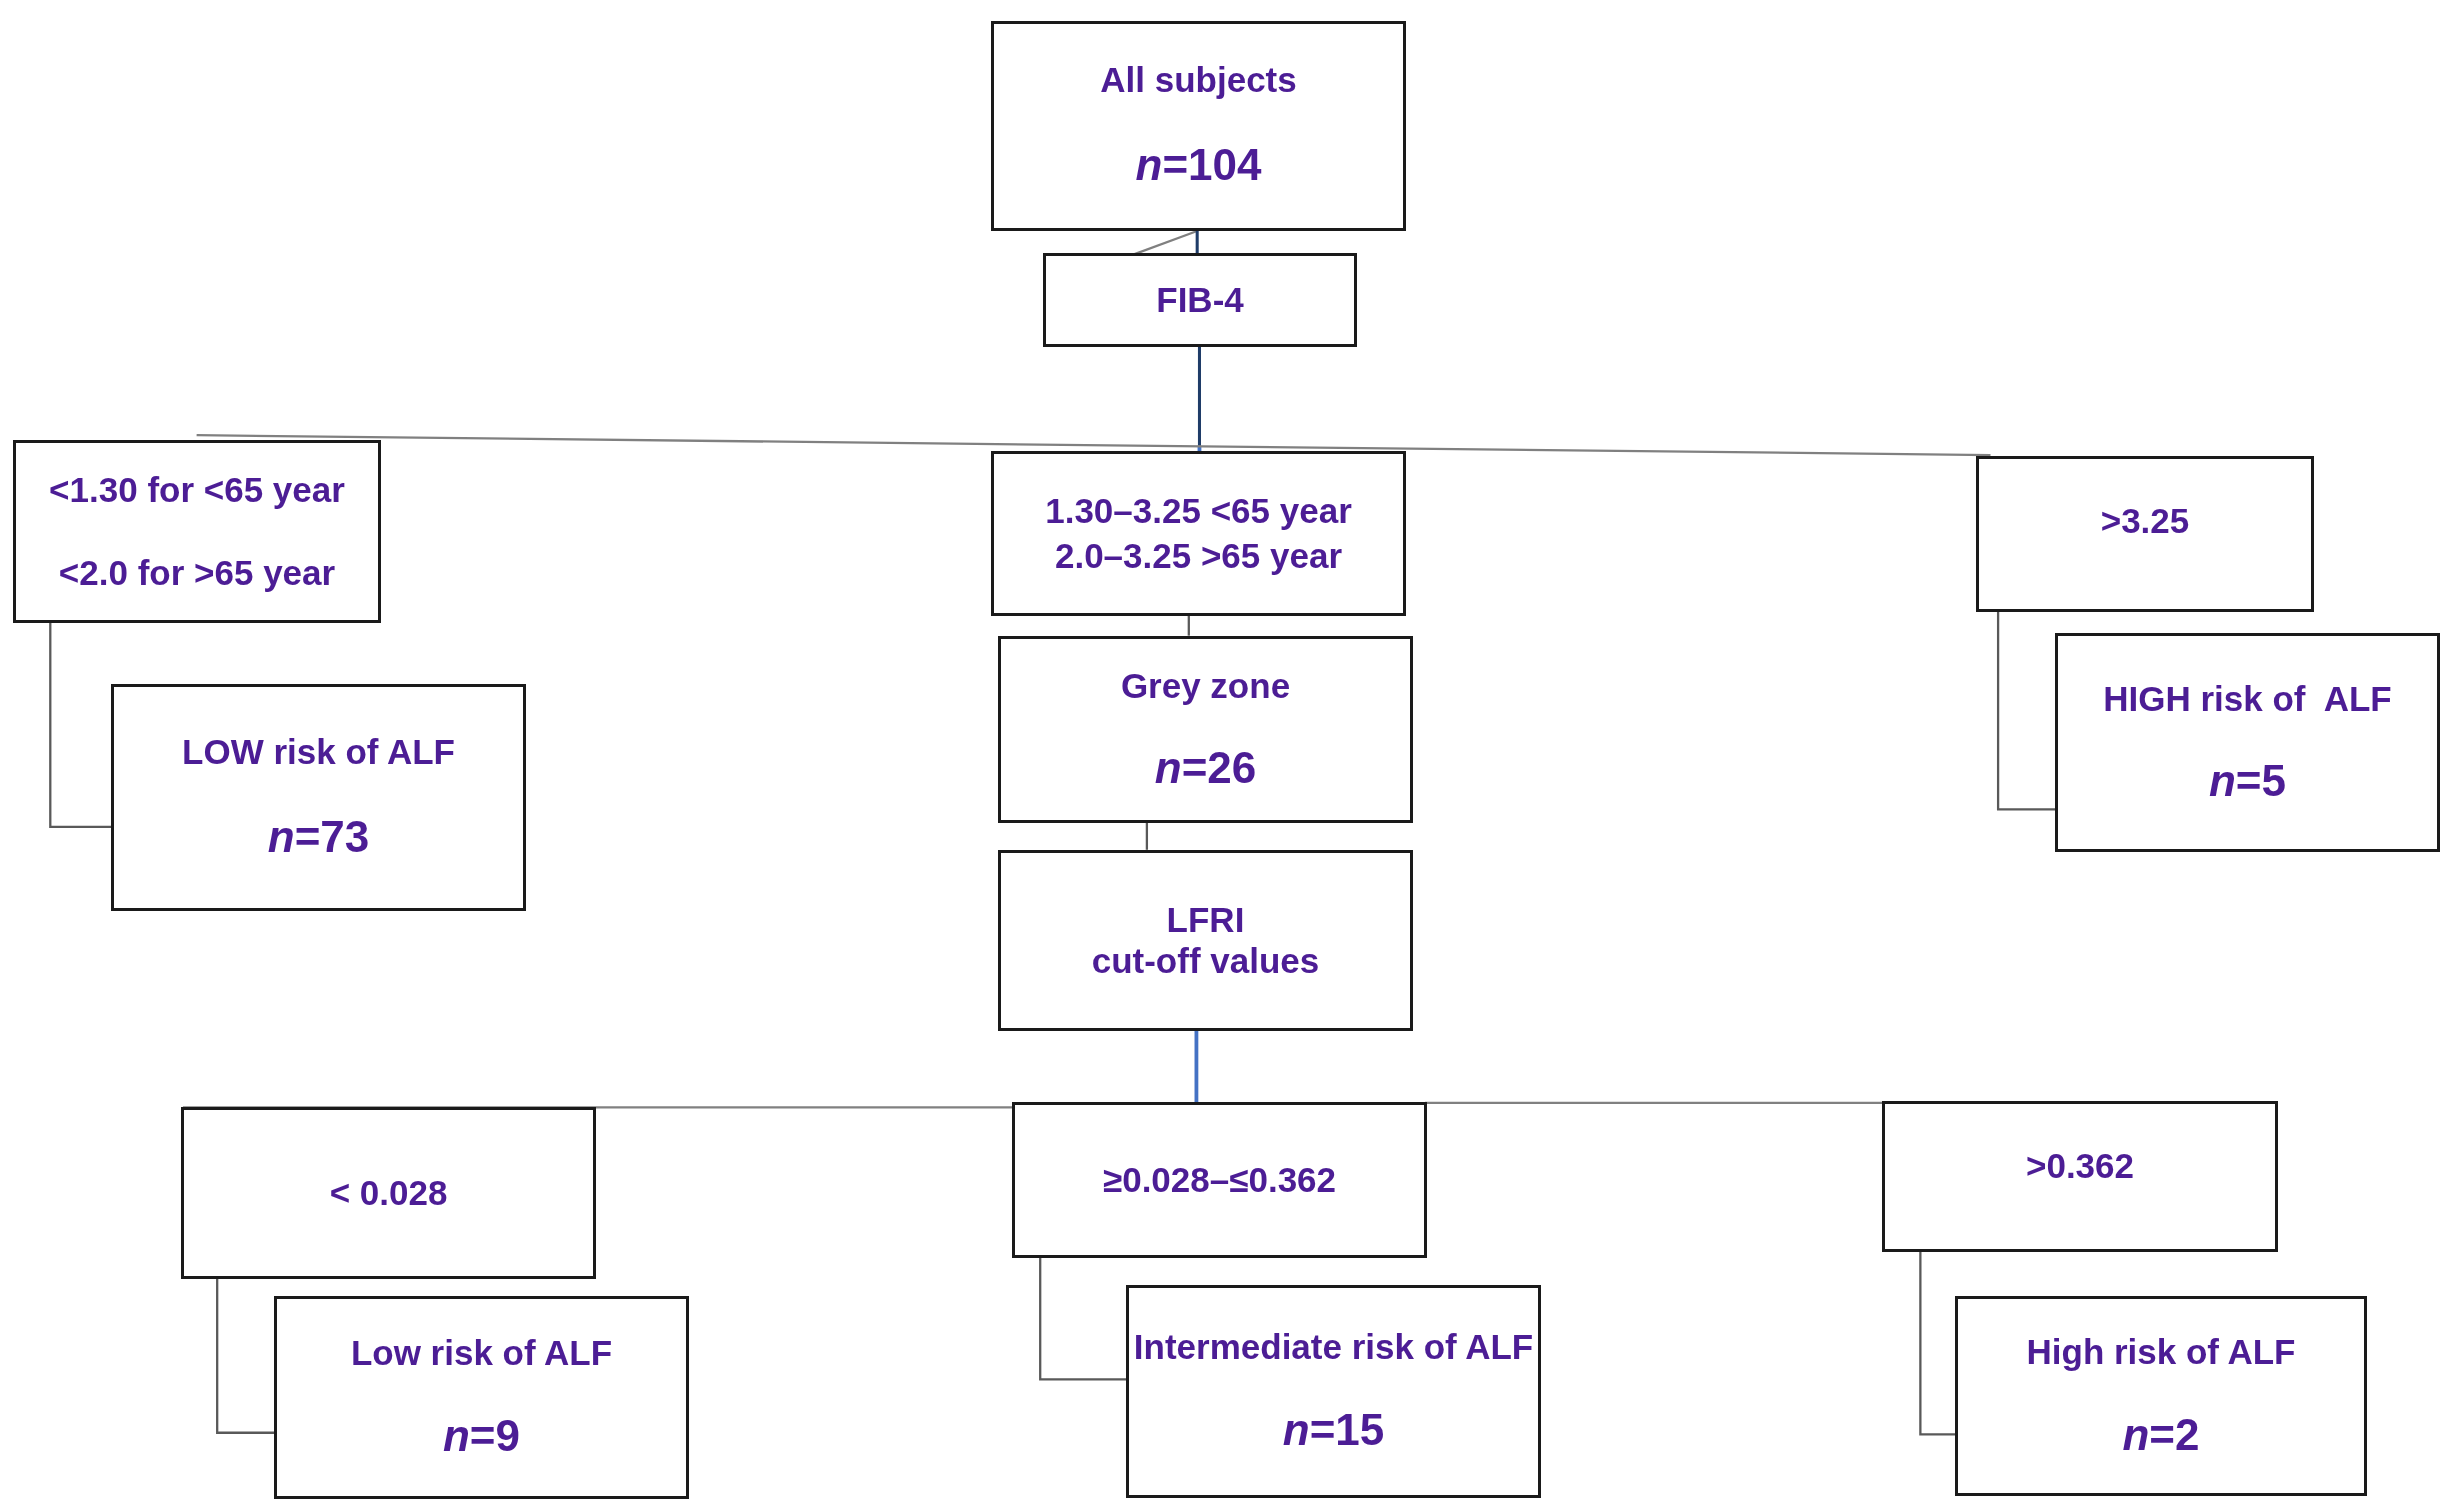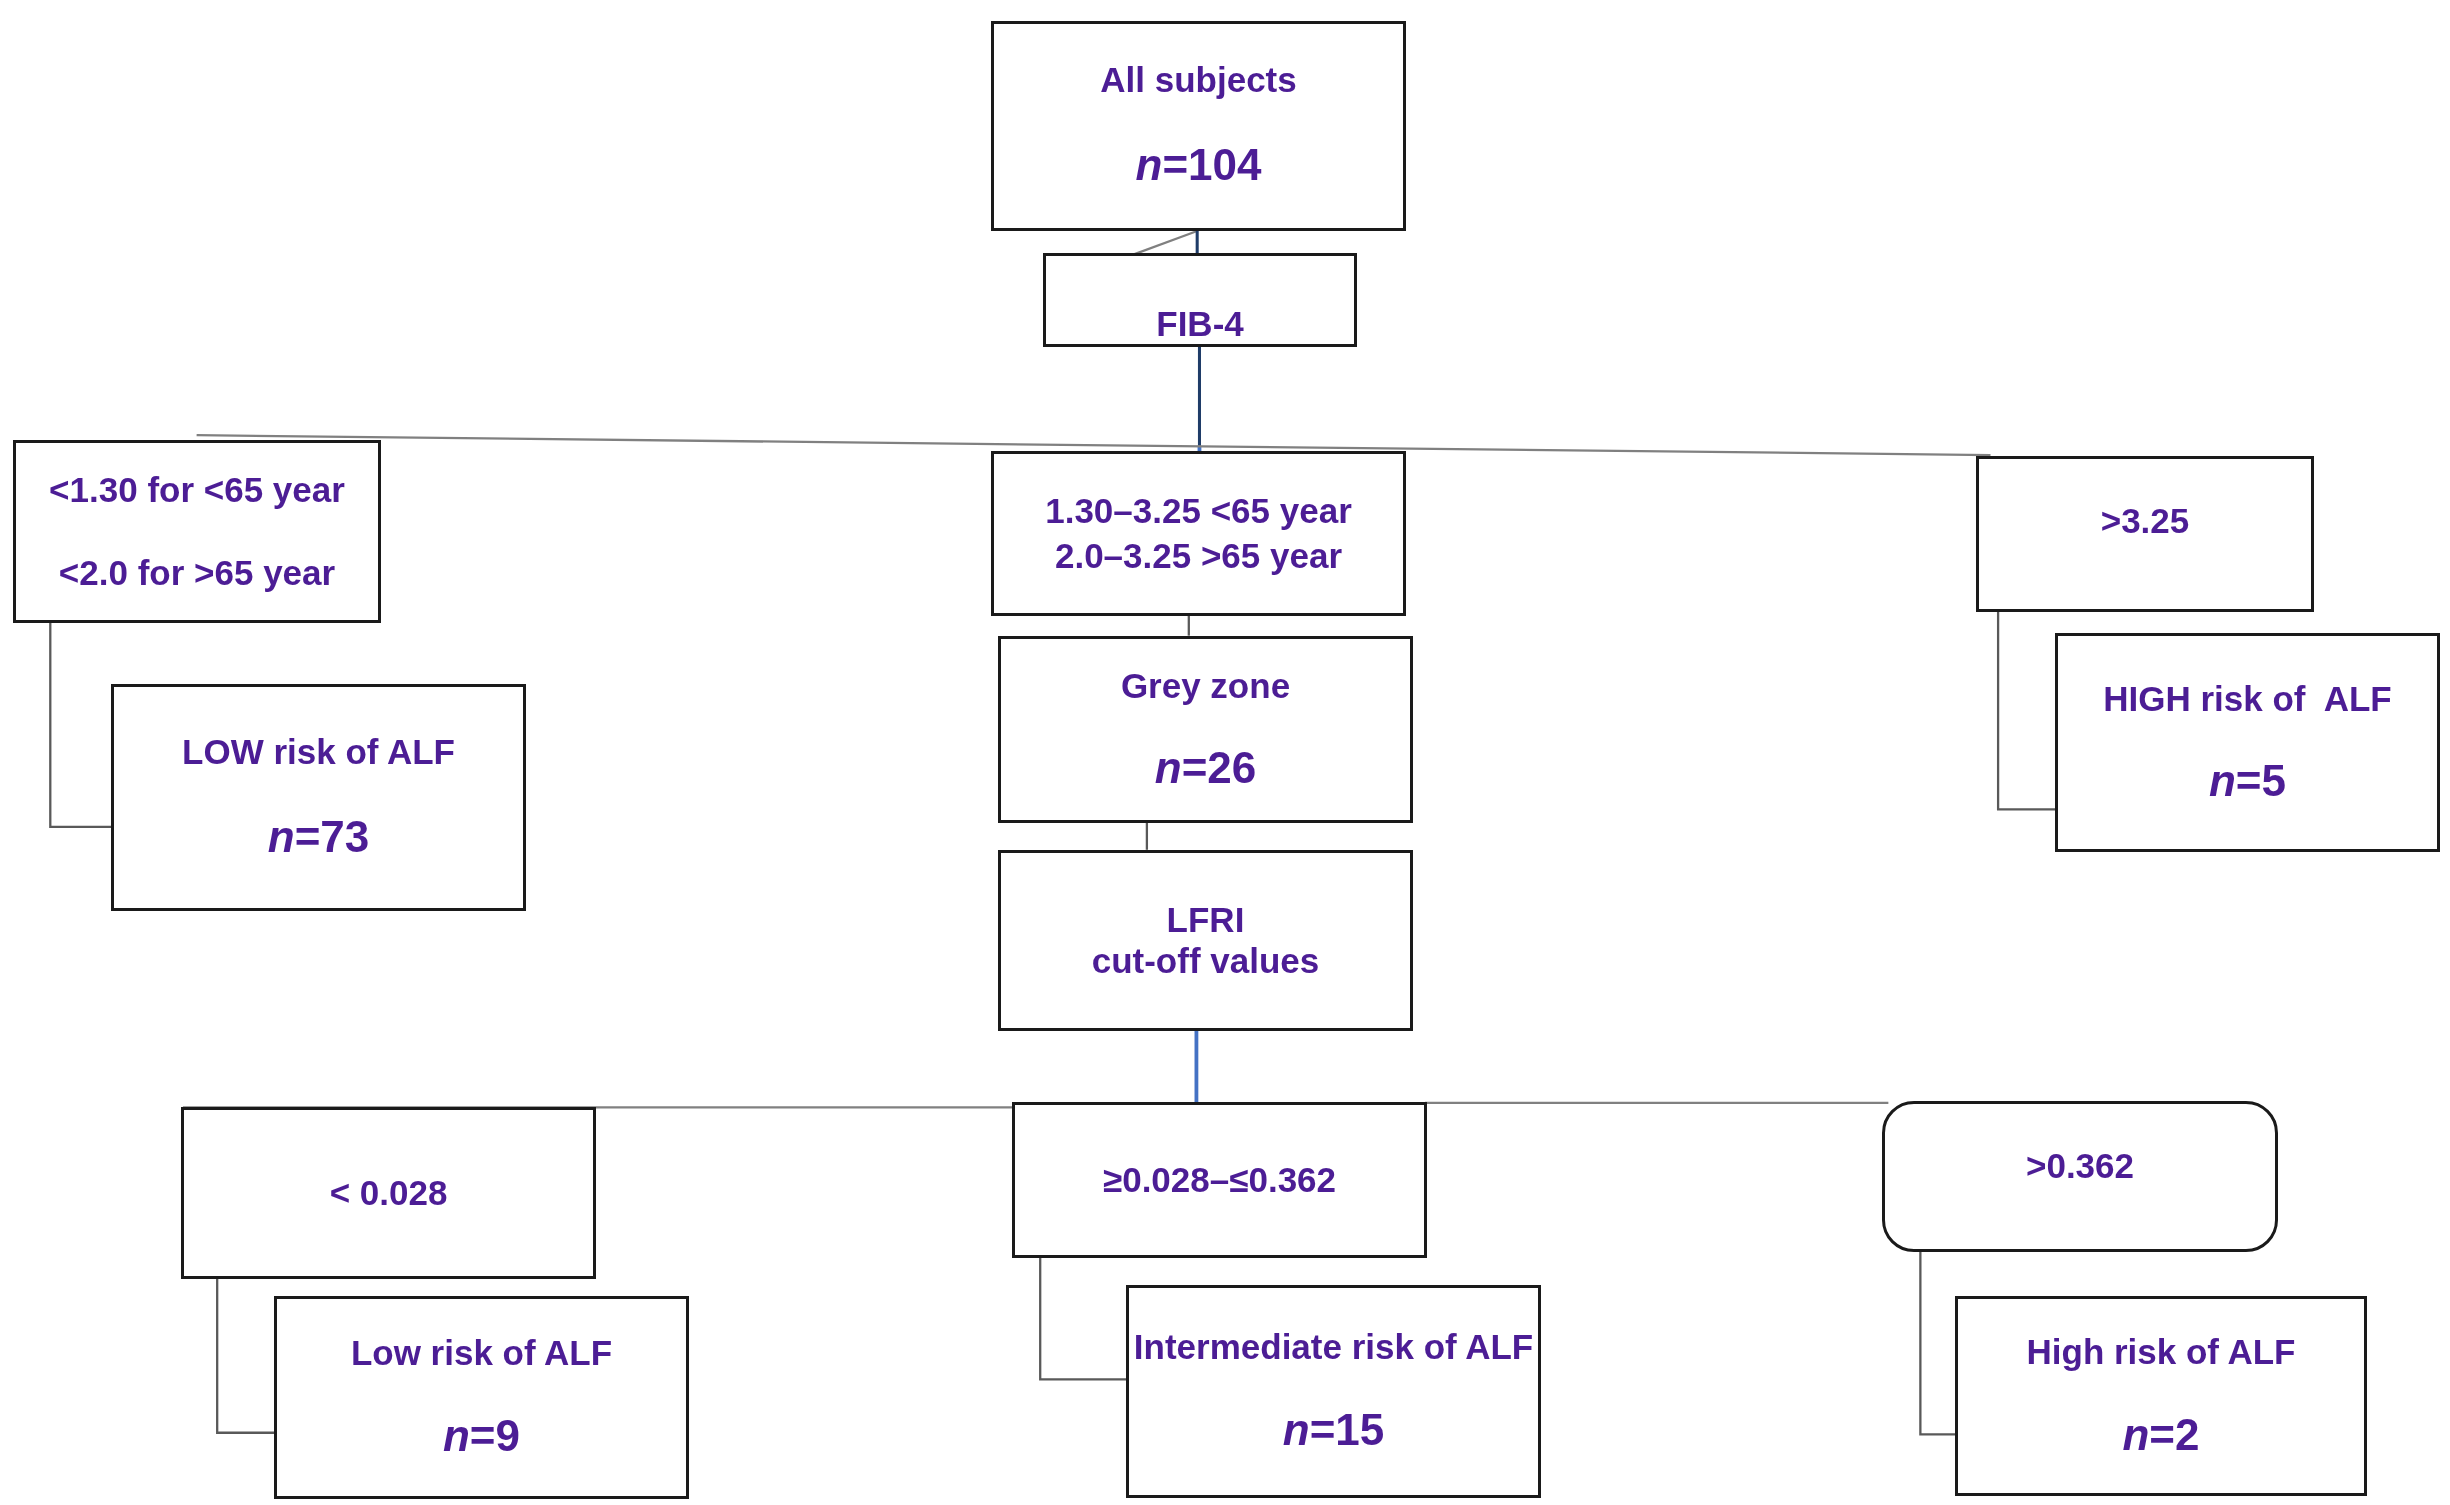--- a/index.html
+++ b/index.html
@@ -68,21 +68,21 @@
     <polyline points="285,1650 285,1880 380,1880" fill="none" stroke-width="3" stroke="#595959"></polyline>
     <polyline points="1365,1649 1365,1810 1497,1810" fill="none" stroke-width="3" stroke="#595959"></polyline>
     <polyline points="2520,1641 2520,1882 2585,1882" fill="none" stroke-width="3" stroke="#595959"></polyline>
   </svg>
 
   <div class="fbox" style="left:991px; top:20.6px; width:415px; height:210px; gap:40px;">
     <div class="box-line">All subjects</div>
     <div class="nline"><span class="nit">n</span><span>=104</span></div>
   </div>
 
-  <div class="fbox" style="left:1043px; top:253px; width:314px; height:94px;justify-content:flex-end;">
+  <div class="fbox" style="left:1043px; top:253px; width:314px; height:94px;">
     <div class="box-line">FIB-4</div>
   </div>
 
   <div class="fbox" style="left:13px; top:440px; width:368px; height:183px; gap:43px;">
     <div class="box-line">&lt;1.30 for &lt;65 year</div>
     <div class="box-line">&lt;2.0 for &gt;65 year</div>
   </div>
 
   <div class="fbox" style="left:991px; top:451px; width:415px; height:165px; gap:5px;">
     <div class="box-line">1.30–3.25 &lt;65 year</div>
@@ -114,21 +114,21 @@
   </div>
 
   <div class="fbox" style="left:181px; top:1107px; width:415px; height:172px;">
     <div class="box-line">&lt; 0.028</div>
   </div>
 
   <div class="fbox" style="left:1012px; top:1102px; width:415px; height:156px;">
     <div class="box-line">≥0.028–≤0.362</div>
   </div>
 
-  <div class="fbox" style="left:1882px; top:1101px; width:396px; height:151px; padding-bottom:20px;border-radius:32px;">
+  <div class="fbox" style="left:1882px; top:1101px; width:396px; height:151px; padding-bottom:20px;">
     <div class="box-line">&gt;0.362</div>
   </div>
 
   <div class="fbox" style="left:274px; top:1296px; width:415px; height:203px; gap:38px;">
     <div class="box-line">Low risk of ALF</div>
     <div class="nline"><span class="nit">n</span><span>=9</span></div>
   </div>
 
   <div class="fbox" style="left:1126px; top:1285px; width:415px; height:213px; gap:38px;">
     <div class="box-line">Intermediate risk of ALF</div>

